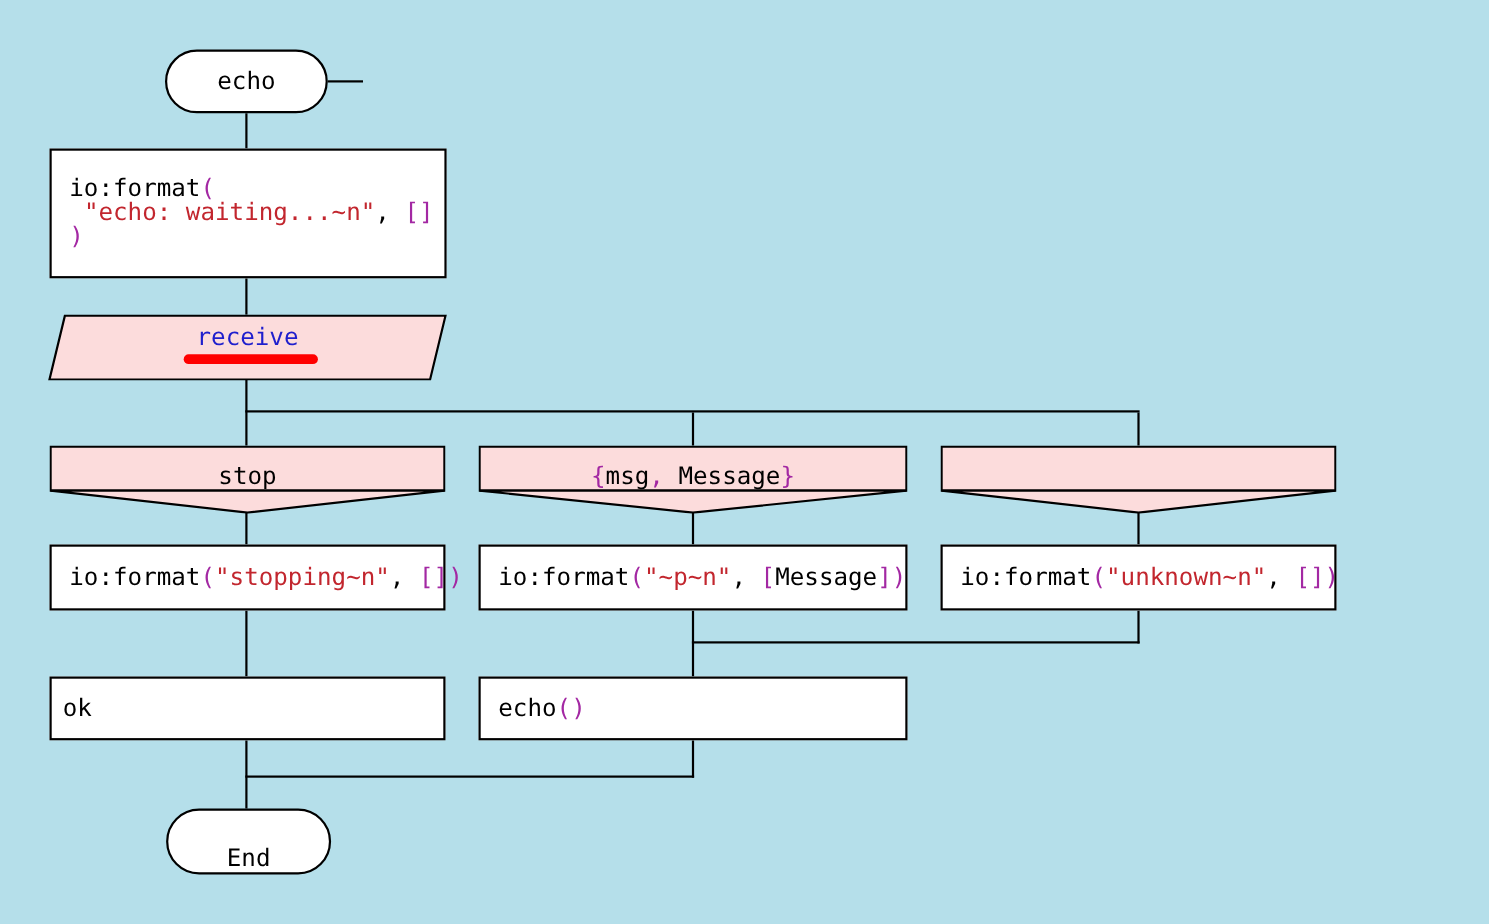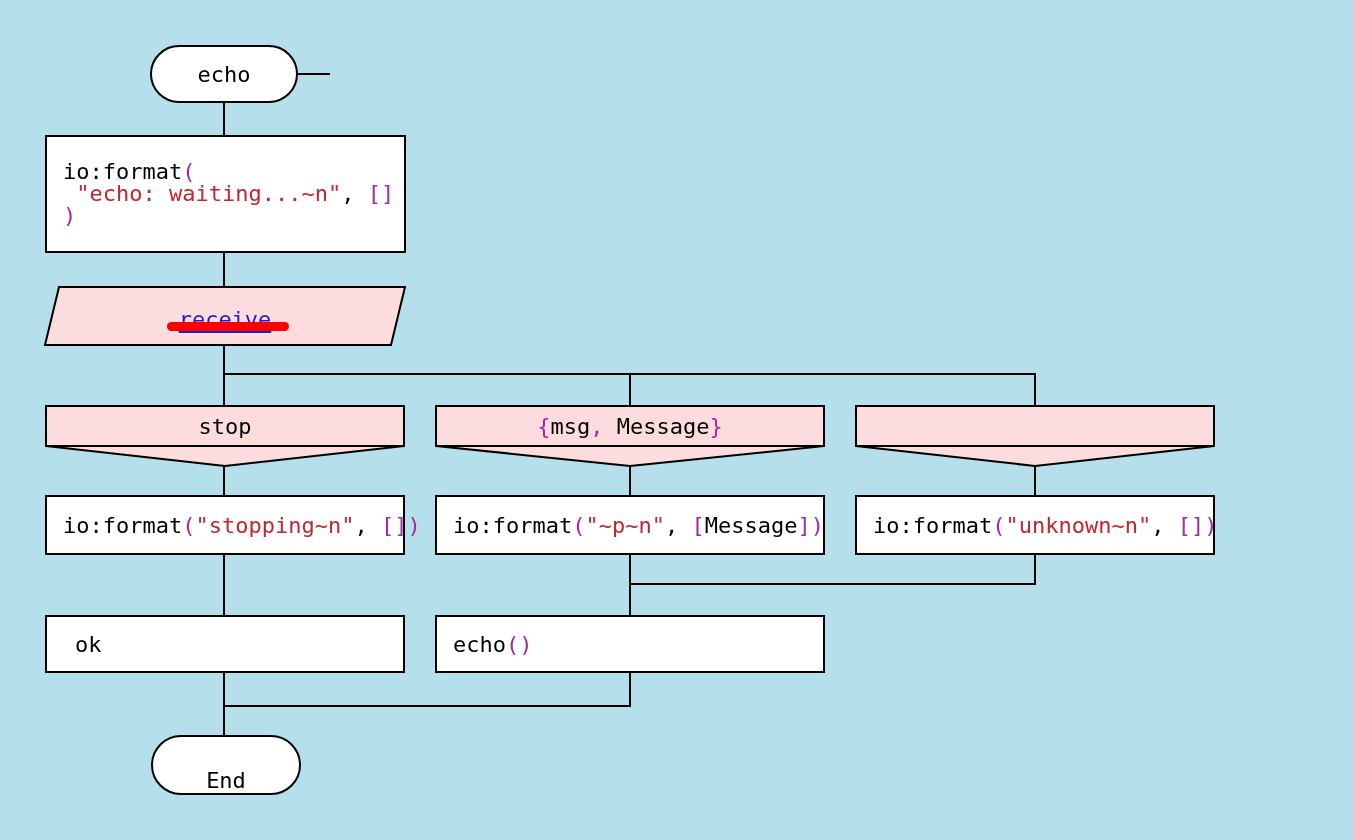--- a/index.html
+++ b/index.html
@@ -29,41 +29,41 @@
   #init-node{
     left:45px; top:135px; width:361px; height:118px;
     flex-direction:column; align-items:flex-start; justify-content:center; padding-left:16px;
   }
   .code-line{line-height:22px; white-space:pre;}
   .shape{position:absolute;}
   .shape svg{position:absolute; left:0; top:0; display:block;}
   .shape polygon{fill:var(--pink-fill); stroke:var(--line); stroke-width:2;}
   #receive-node{left:43px; top:286px; width:364px; height:60px;}
   #receive-label{
-    position:absolute; left:0; top:16px; width:100%; height:34px;
+    position:absolute; left:0; top:4px; width:100%; height:34px;
     display:flex; align-items:center; justify-content:center;
-    color:var(--receive-blue); text-decoration:underline;
+    color:var(--receive-blue); 
     text-decoration-thickness:2px; text-underline-offset:4px; cursor:pointer;
   }
   #receive-error-bar{
     position:absolute; left:124px; top:36px; width:122px; height:9px;
     border-radius:4.5px; background:var(--error-bar);
   }
   .case-header{height:62px;}
   .case-label{
     position:absolute; left:0; top:1px; width:100%; height:40px;
-    display:flex; align-items:center; justify-content:center; white-space:pre;
+    display:flex; align-items:flex-end; justify-content:center; white-space:pre;
   }
   #case-stop{left:45px; top:405px; width:360px;}
   #case-msg{left:435px; top:405px; width:390px;}
   #case-unknown{left:855px; top:405px; width:360px;}
   #action-stopping{left:45px; top:495px; width:360px; height:60px; padding-left:16px;}
   #action-message{left:435px; top:495px; width:390px; height:60px; padding-left:16px;}
   #action-unknown{left:855px; top:495px; width:360px; height:60px; padding-left:16px;}
-  #result-ok{left:45px; top:615px; width:360px; height:58px; padding-left:28px;}
+  #result-ok{left:45px; top:615px; width:360px; height:58px; padding-left:10px;}
   #result-echo-call{left:435px; top:615px; width:390px; height:58px; padding-left:16px;}
   #end-node{left:151px; top:735px; width:150px; height:60px; border-radius:30px;align-items:flex-end;}
   
   #edge-start-public{left:298px; top:73px; width:32px; height:2px;}
   #edge-start-init{left:223px; top:103px; width:2px; height:32px;}
   #edge-init-receive{left:223px; top:253px; width:2px; height:33px;}
   #edge-receive-drop{left:223px; top:345px; width:2px; height:60px;}
   #edge-branch-rail{left:223px; top:373px; width:813px; height:2px;}
   #edge-drop-msg{left:629px; top:375px; width:2px; height:30px;}
   #edge-drop-unknown{left:1034px; top:375px; width:2px; height:30px;}

